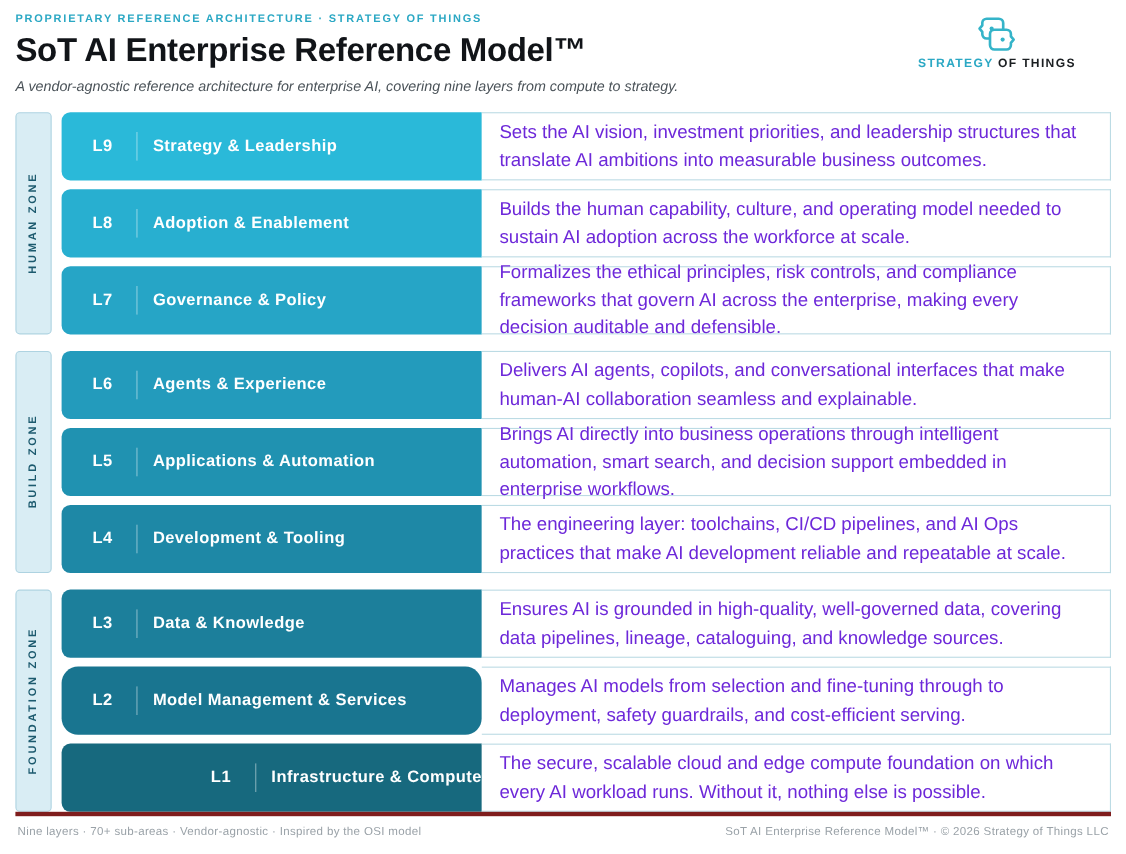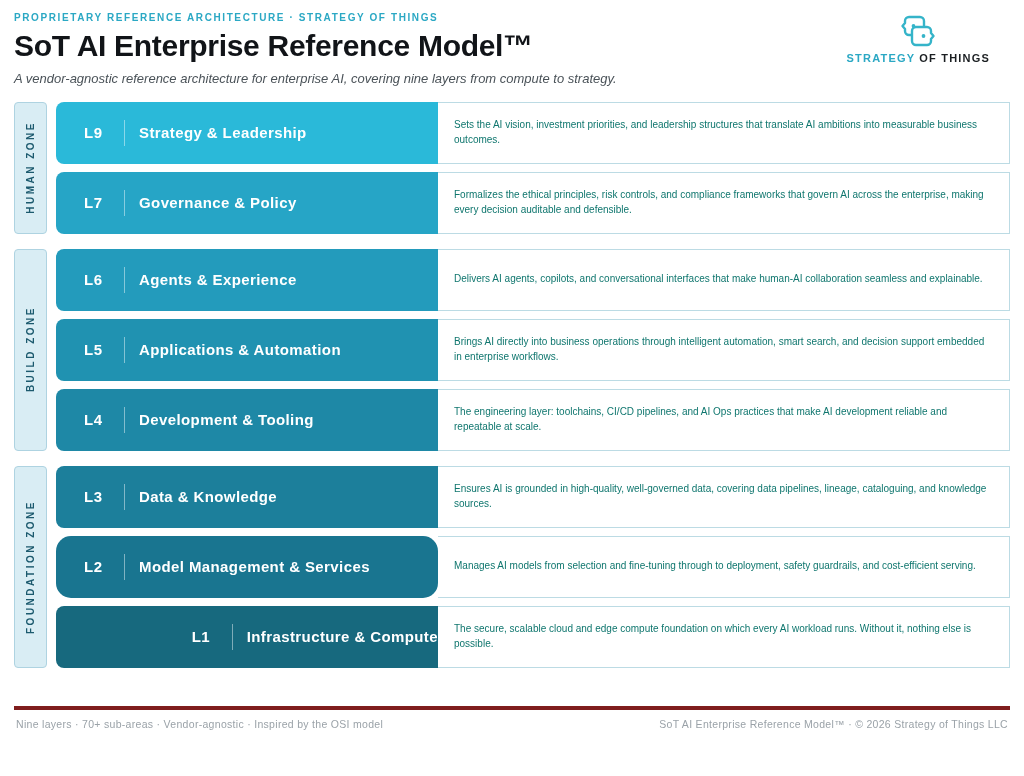--- a/index.html
+++ b/index.html
@@ -20,21 +20,21 @@
   .eyebrow {
     font-size: 10px; font-weight: bold; letter-spacing: 1.6px;
     color: #2ba8c4; margin-bottom: 7px; white-space: nowrap;
   }
   .title {
     font-size: 30px; font-weight: bold; color: #111418;
     letter-spacing: -0.3px; line-height: 1.05;
   }
   .subtitle { font-size: 13px; color: #4a5258; margin-top: 9px; font-style: italic; }
 
-  .logo { display: flex; flex-direction: column; align-items: center; margin-top: 2px; margin-right: 20px; }
+  .logo { display: flex; flex-direction: column; align-items: center; margin-top: 2px; margin-right: 32px; }
   .logo-mark { width: 38px; height: 34px; }
   .logo-text { margin-top: 4px; font-size: 11px; font-weight: bold; letter-spacing: 1.2px; white-space: nowrap; }
   .logo-text .brand-a { color: #2ba8c4; }
   .logo-text .brand-b { color: #1b1f22; }
 
   
   .zones { margin-top: 16px; display: flex; flex-direction: column; gap: 15px; }
   .zone { display: flex; gap: 9px; }
   .zone-strip {
     width: 33px; flex: 0 0 33px;
@@ -62,21 +62,21 @@
   .layer-sep { width: 1px; height: 26px; background: rgba(255,255,255,0.45); }
   .layer-name {
     color: #ffffff; font-size: 15px; font-weight: bold; letter-spacing: 0.4px;
   }
   .desc-box {
     flex: 1; background: #ffffff;
     border: 1px solid #bcdbe4; border-left: none;
     display: flex; align-items: center;
     padding: 6px 18px 6px 16px;
   }
-  .desc-text { font-size: 10px; color: #0f766e; line-height: 1.48; }
+  .desc-text { font-size: 17px; color: #6d28d9; line-height: 1.48; }
 
   
   .footer {
     margin-top: auto;
     border-top: 4px solid #7f1d1d;
     padding: 8px 2px 0 2px; height: 30px;
     display: flex; justify-content: space-between;
     font-size: 10.5px; color: #9aa2a8; letter-spacing: 0.3px;
   }
 </style>
@@ -115,20 +115,30 @@
           <div class="layer-bar" style="background: rgb(42, 185, 217);">
             <span class="layer-num">L9</span>
             <span class="layer-sep"></span>
             <span class="layer-name">Strategy &amp; Leadership</span>
           </div>
           <div class="desc-box">
             <p class="desc-text">Sets the AI vision, investment priorities, and leadership structures that translate AI ambitions into measurable business outcomes.</p>
           </div>
         </div>
         <div class="layer-row">
+          <div class="layer-bar" style="background: rgb(40, 175, 208);">
+            <span class="layer-num">L8</span>
+            <span class="layer-sep"></span>
+            <span class="layer-name">Adoption &amp; Enablement</span>
+          </div>
+          <div class="desc-box">
+            <p class="desc-text">Builds the human capability, culture, and operating model needed to sustain AI adoption across the workforce at scale.</p>
+          </div>
+        </div>
+        <div class="layer-row">
           <div class="layer-bar" style="background: rgb(38, 165, 198);">
             <span class="layer-num">L7</span>
             <span class="layer-sep"></span>
             <span class="layer-name">Governance &amp; Policy</span>
           </div>
           <div class="desc-box">
             <p class="desc-text">Formalizes the ethical principles, risk controls, and compliance frameworks that govern AI across the enterprise, making every decision auditable and defensible.</p>
           </div>
         </div>
       </div>

